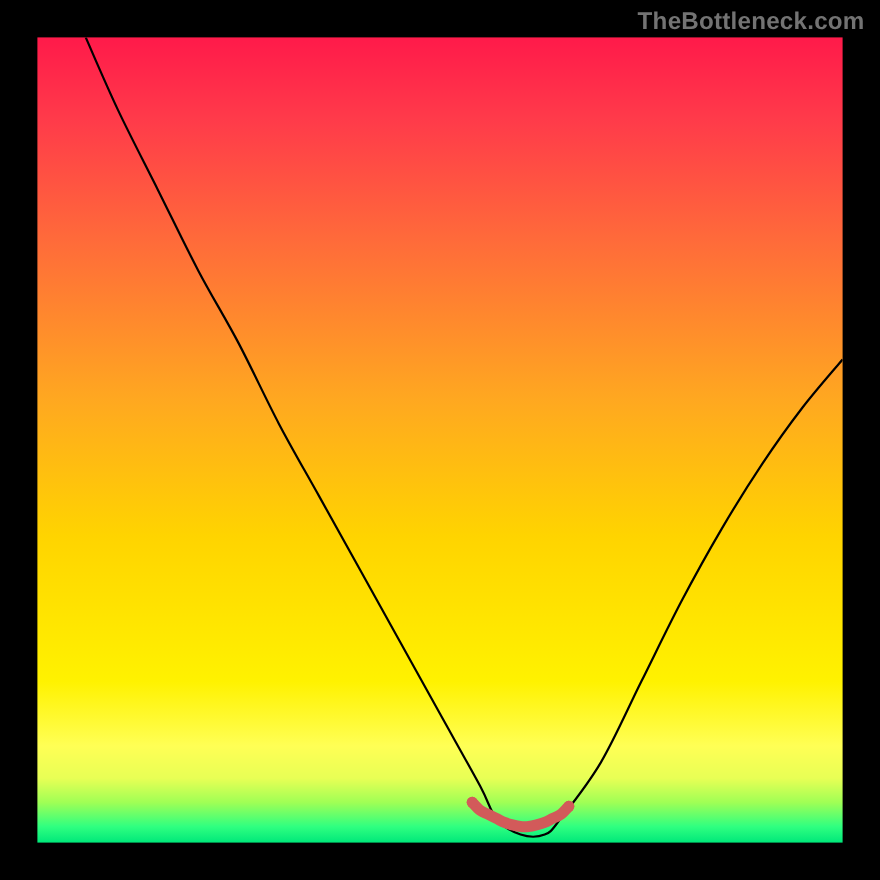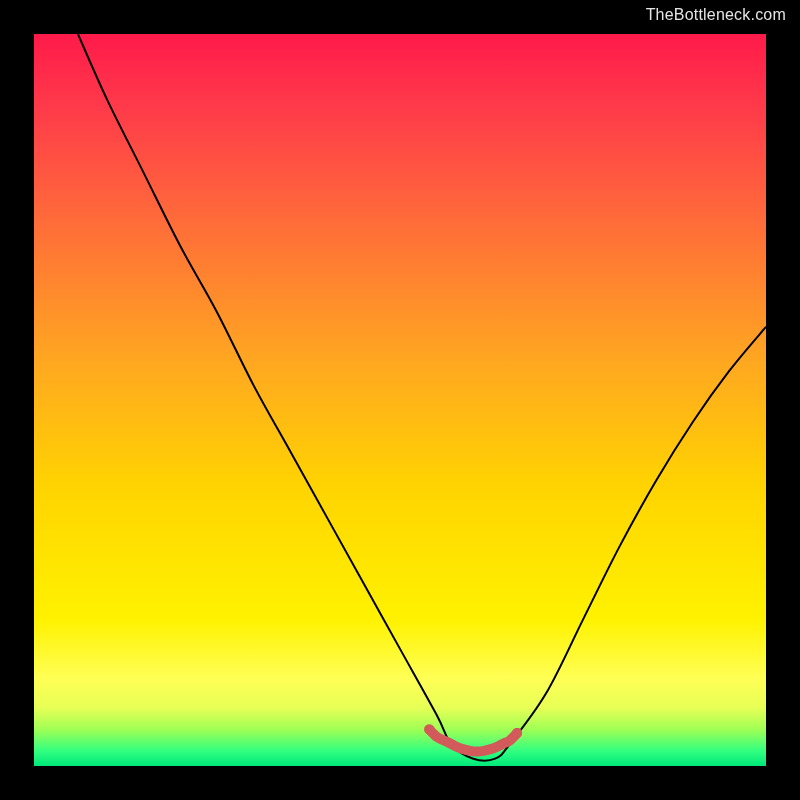--- a/index.html
+++ b/index.html
@@ -27,23 +27,23 @@
       #ffff55 88%,
       #e8ff55 92%,
       #a0ff55 95%,
       #30ff80 98%,
       #00e87a 100%);
   }
   .attribution {
     position: absolute;
     top: 6px;
     right: 14px;
-    color: #e5e5e5;
-    font-size: 16px;
-    font-weight: 400;
+    color: #737373;
+    font-size: 22px;
+    font-weight: 700;
     letter-spacing: 0.2px;
   }
   svg.overlay {
     position: absolute;
     left: 0;
     top: 0;
     width: 732px;
     height: 732px;
   }
   .curve {

